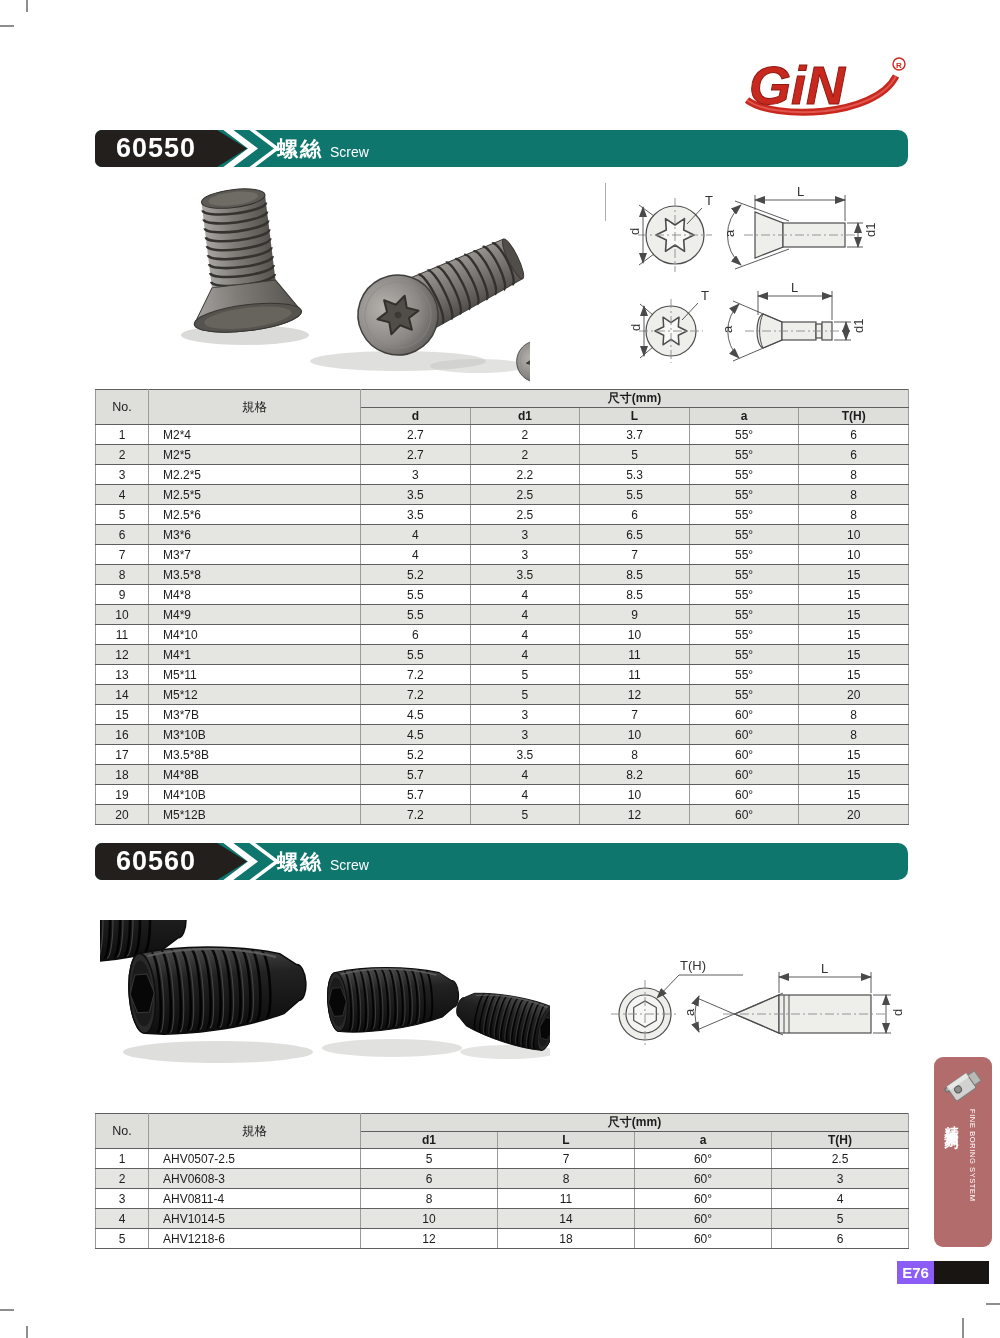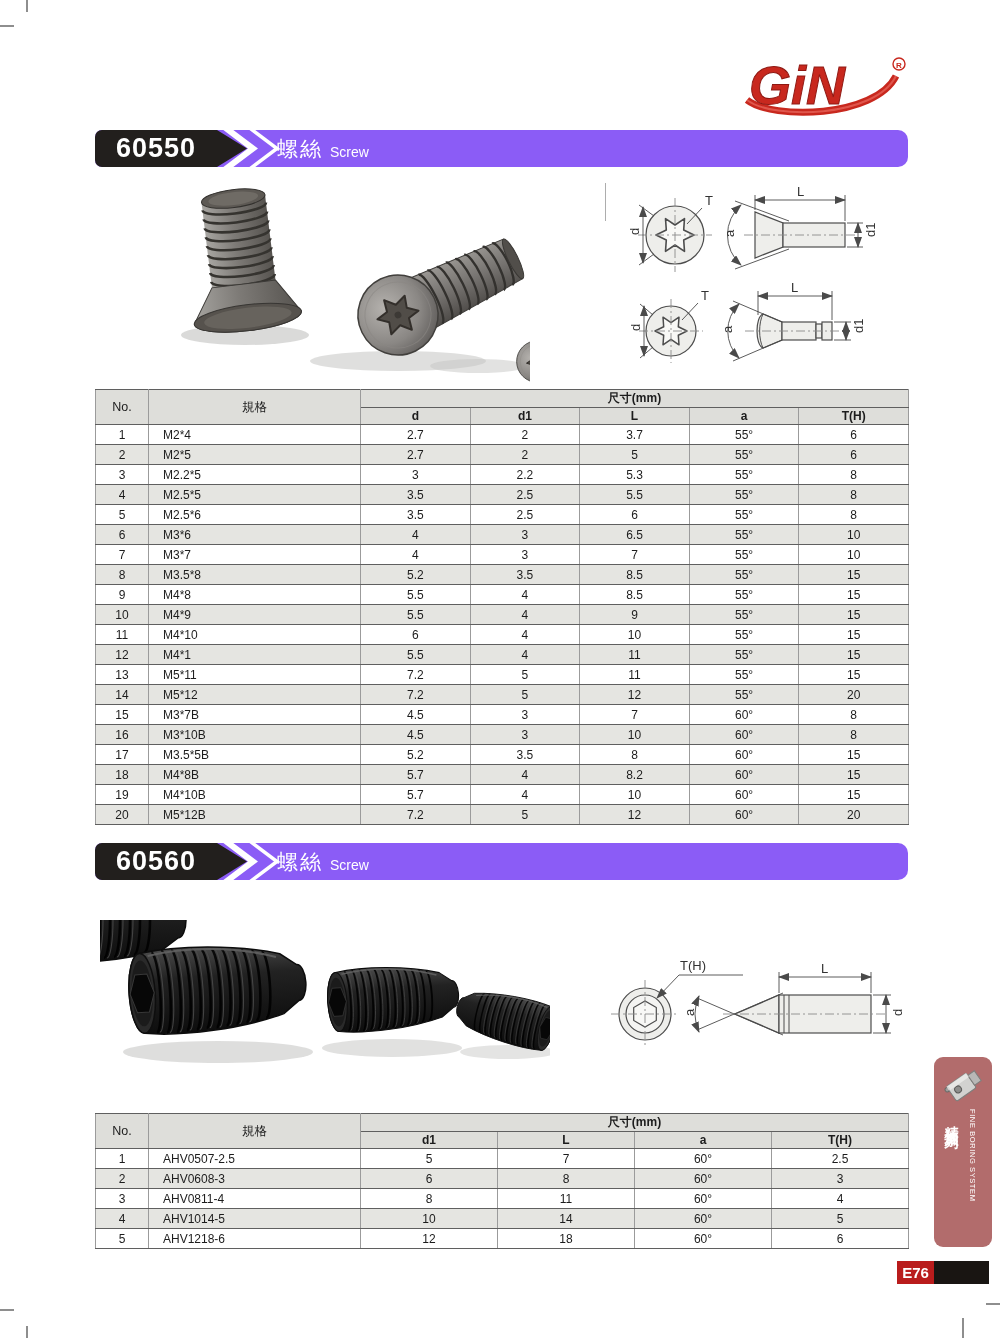--- a/index.html
+++ b/index.html
@@ -2,29 +2,29 @@
 <html><head>
 <meta charset="utf-8">
 <style>
   html,body{margin:0;padding:0;}
   body{width:1000px;height:1338px;position:relative;background:#ffffff;
        font-family:"Liberation Sans",sans-serif;overflow:hidden;}
   .abs{position:absolute;}
   .crop{position:absolute;background:#8e8e8e;}
 
   
-  .banner{position:absolute;left:95px;width:813px;height:37px;background:#8b5cf6;
+  .banner{position:absolute;left:95px;width:813px;height:37px;background:#0f766e;
           border-radius:7px 10px 10px 7px;overflow:hidden;}
   .banner-black{position:absolute;left:0;top:0;width:154px;height:37px;background:#221f1d;
           clip-path:polygon(0 0,122px 0,152px 18.5px,122px 37px,0 37px);}
   .banner-code{position:absolute;left:0;top:0;width:122px;height:37px;line-height:37px;
           text-align:center;color:#fff;font-size:27px;font-weight:800;letter-spacing:1px;}
   .banner-chev{position:absolute;left:110px;top:0;}
   .banner-title{position:absolute;left:182px;top:0;height:37px;display:flex;align-items:center;color:#fff;}
-  .banner-title .zh{font-size:21px;font-weight:normal;letter-spacing:2px;}
+  .banner-title .zh{font-size:21px;font-weight:bold;letter-spacing:2px;}
   .banner-title .en{font-size:14px;margin-left:7px;margin-top:6px;}
 
   
   table.spec{border-collapse:collapse;table-layout:fixed;width:813px;}
   table.spec th,table.spec td{border:1px solid #9b9b9b;border-top:1px solid #5f5f5f;
       border-bottom:1px solid #5f5f5f;font-size:12px;color:#1c1c1c;text-align:center;
       padding:0;overflow:hidden;white-space:nowrap;}
   table.spec thead th{background:#dededa;height:16px;font-weight:bold;}
   table.spec thead th.plain{font-weight:normal;font-size:12.5px;margin-left:48px;}
   table.spec td{height:19px;background:#ffffff;}
@@ -33,21 +33,21 @@
 
   
   .side-tab{position:absolute;left:934px;top:1057px;width:58px;height:190px;
             background:#b26c6c;border-radius:9px;}
   .side-tab .zh{position:absolute;left:9px;top:58px;writing-mode:vertical-rl;
             text-orientation:upright;color:#fff;font-weight:bold;font-size:14px;letter-spacing:3px;}
   .side-tab .en{position:absolute;left:34px;top:52px;writing-mode:vertical-rl;
             color:#fff;font-size:7.5px;letter-spacing:.6px;height:130px;}
 
   
-  .page-num{position:absolute;left:897px;top:1261px;width:37px;height:23px;background:#b91c1c;
+  .page-num{position:absolute;left:897px;top:1261px;width:37px;height:23px;background:#8b5cf6;
             color:#fff;font-weight:bold;font-size:15px;line-height:23px;text-align:center;}
   .footer-bar{position:absolute;left:934px;top:1261px;width:55px;height:23px;background:#191512;}
 
   svg text{font-family:"Liberation Sans",sans-serif;}
 </style>
 </head>
 <body>
 
 <svg width="0" height="0" style="position:absolute" aria-hidden="true">
   <defs>
@@ -386,21 +386,21 @@
         <td>16</td>
         <td class="spec-cell">M3*10B</td>
         <td>4.5</td>
         <td>3</td>
         <td>10</td>
         <td>60°</td>
         <td>8</td>
       </tr>
       <tr class="odd">
         <td>17</td>
-        <td class="spec-cell">M3.5*5B</td>
+        <td class="spec-cell">M3.5*8B</td>
         <td>5.2</td>
         <td>3.5</td>
         <td>8</td>
         <td>60°</td>
         <td>15</td>
       </tr>
       <tr class="even">
         <td>18</td>
         <td class="spec-cell">M4*8B</td>
         <td>5.7</td>

